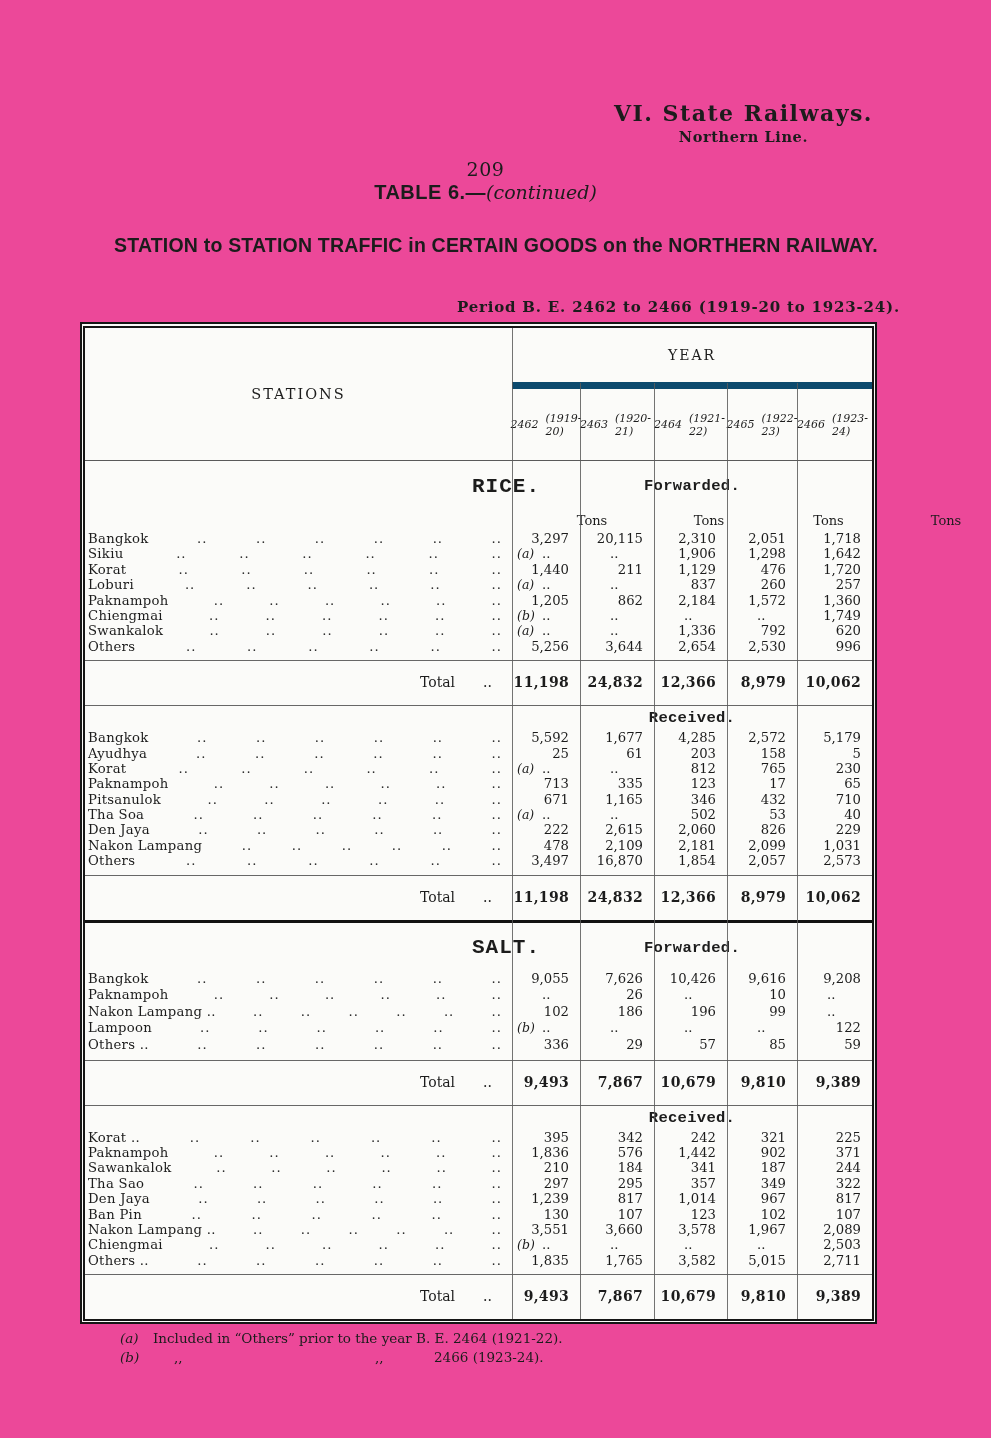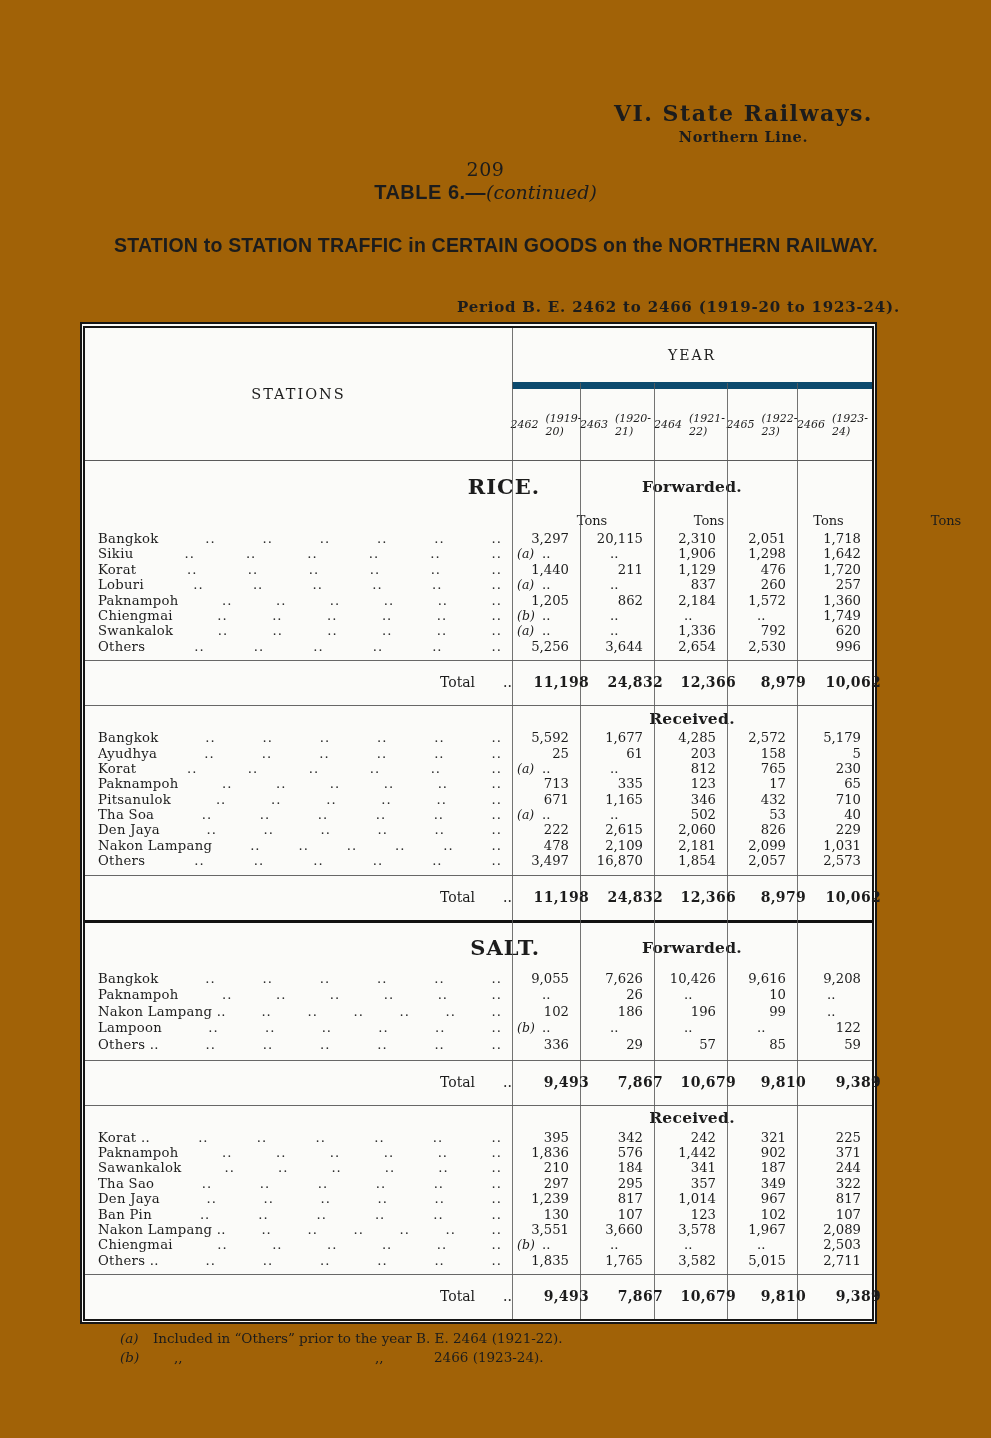--- a/index.html
+++ b/index.html
@@ -1,19 +1,19 @@
 <!DOCTYPE html>
 <html><head>
 <meta charset="utf-8">
 <style>
   html,body{margin:0;padding:0;background:#e8e8e6;}
   .page{
     position:relative;
     width:991px;height:1438px;
-    background:#a16207;
+    background:#ec4899;
     font-family:"DejaVu Serif", serif;
     color:#1c1c1c;
     overflow:hidden;
   }
   
   .corner-header{position:absolute;top:100px;right:118px;text-align:center;}
   .ch-title{font-size:22px;font-weight:bold;letter-spacing:1.5px;}
   .ch-sub{font-size:14.5px;font-weight:bold;margin-top:2px;letter-spacing:.6px;}
   .page-number{position:absolute;top:158px;left:88px;width:795px;text-align:center;font-size:19px;letter-spacing:.5px;}
   .table-label{position:absolute;top:180px;left:88px;width:795px;text-align:center;font-size:20px;}
@@ -42,43 +42,43 @@
 
   
   .thead{display:grid;grid-template-columns:427px 360px;height:132px;border-bottom:1px solid #5a5a5a;}
   .stations-h{align-self:center;justify-self:center;font-size:14.5px;letter-spacing:2px;}
   .year-wrap{display:flex;flex-direction:column;}
   .year-h{height:54px;display:flex;align-items:center;justify-content:center;border-bottom:7px solid #0c4a6e;font-size:14px;letter-spacing:2px;}
   .year-cols{flex:1;display:grid;grid-template-columns:68px 74px 73px 70px 75px;}
   .ycol{display:flex;flex-direction:row;align-items:center;justify-content:center;gap:7px;font-size:11px;font-style:italic;}
 
   
-  .band{display:grid;grid-template-columns:427px 360px;align-items:center;}
+  .band{display:grid;grid-template-columns:427px 360px;align-items:center;font-family:Liberation Mono, monospace;}
   .band-lg{height:46px;padding-top:2px;}
   .band-sm{height:24px;}
   .goods{justify-self:end;margin-right:-28px;font-weight:bold;font-size:21px;letter-spacing:1px;}
   .dir{justify-self:center;font-weight:bold;font-size:15.5px;letter-spacing:.3px;}
 
   
   .units{height:22px;font-size:13px;align-items:center;gap:46px;}
   .units .unit{text-align:center;}
 
   
   .rows{padding-bottom:6px;}
   .trow{height:15.4px;line-height:15.4px;font-size:13.2px;}
   .rows-tall .trow{height:16.6px;line-height:16.6px;}
-  .station-cell{display:flex;justify-content:space-between;padding-left:13px;padding-right:10px;white-space:nowrap;}
+  .station-cell{display:flex;justify-content:space-between;padding-left:3px;padding-right:10px;white-space:nowrap;}
   .sname{letter-spacing:.3px;}
   .ldots{color:#2a2a2a;letter-spacing:1px;}
   .value-cell{position:relative;text-align:right;padding-right:11px;}
   .note{position:absolute;left:5px;font-style:italic;font-size:12.5px;}
   .val.nil{position:absolute;left:30px;text-align:left;}
 
   
-  .total-row{height:44px;align-items:center;font-size:14px;margin-left:20px;}
+  .total-row{height:44px;align-items:center;font-size:14px;}
   .total-cell{display:flex;justify-content:flex-end;gap:28px;padding-right:20px;}
   .total-val{font-weight:bold;letter-spacing:.3px;}
 
   
   .hrule{height:0;border-top:1px solid #676767;}
   .hrule.thick{border-top:3px solid #121212;}
 
   
   .footnotes{position:absolute;top:1330px;left:120px;font-size:13.5px;width:560px;}
   .fn-line{position:relative;height:19px;}

